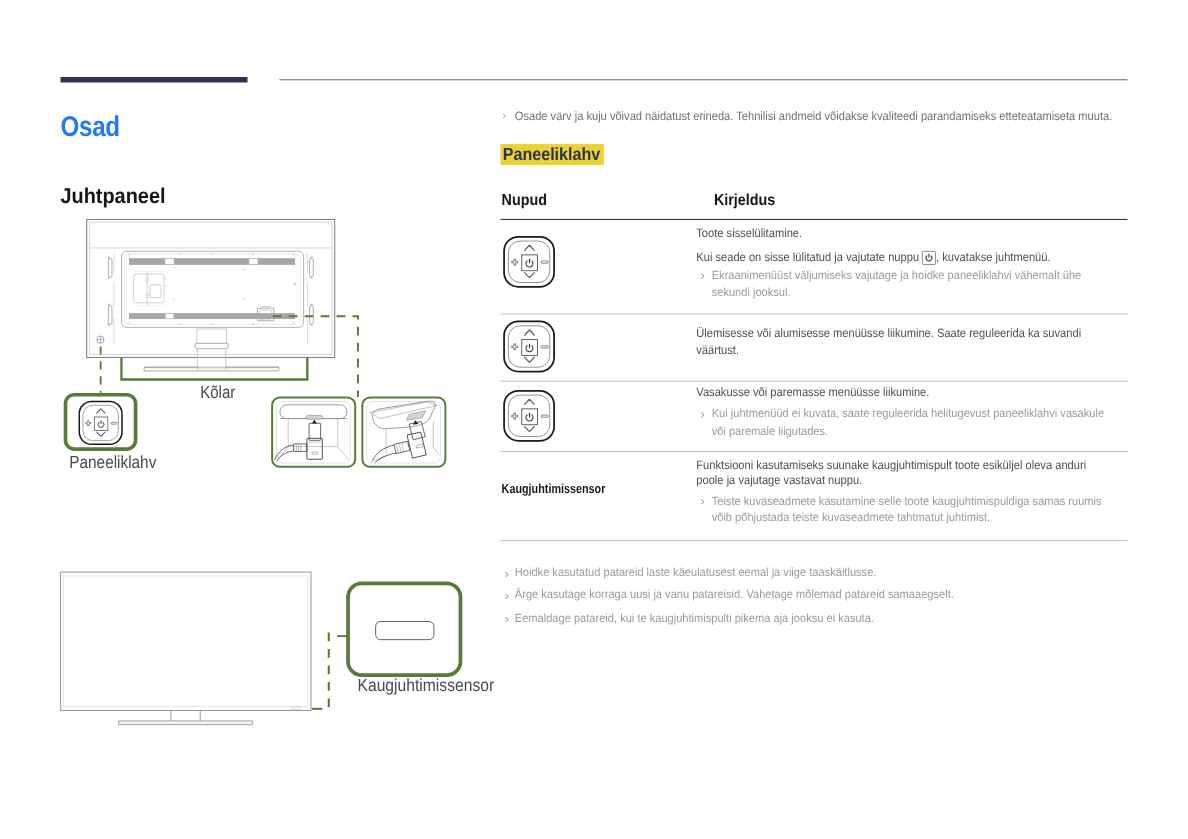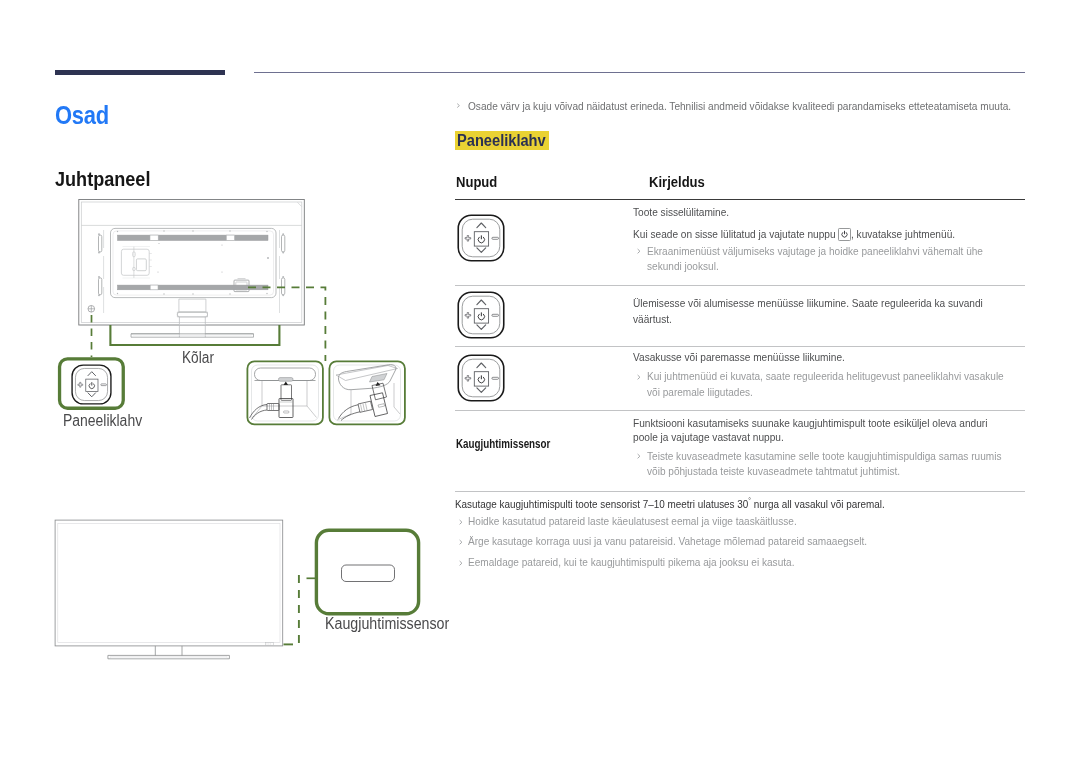--- a/index.html
+++ b/index.html
@@ -332,21 +332,20 @@
   </svg>
   <div class="ln gray" style="left:647px;top:450.8px">Teiste kuvaseadmete kasutamine selle toote kaugjuhtimispuldiga samas ruumis</div>
   <div class="ln gray" style="left:647px;top:465.5px">võib põhjustada teiste kuvaseadmete tahtmatut juhtimist.</div>
 
   <div class="hr dark" style="top:198.5px"></div>
   <div class="hr light" style="top:284.5px"></div>
   <div class="hr light" style="top:345.8px"></div>
   <div class="hr light" style="top:410.4px"></div>
   <div class="hr light" style="top:490.5px"></div>
 
-  <div class="foot-lead"><span class="inner"><span>Kasutage kaugjuhtimispulti toote sensorist 7–10 meetri ulatuses 30</span><span class="sup">°</span><span> nurga all vasakul või paremal.</span></span></div>
 
   <svg class="bulmark" style="left:457.6px;top:518.5px" viewBox="0 0 6 6">
     <path d="M1.9 1.3 L3.9 3.2 L1.9 5.1" fill="none" stroke="#a2a4a6" stroke-width="0.95" stroke-linecap="round" stroke-linejoin="round"></path>
   </svg>
   <div class="ln gray" style="left:468px;top:515.5px">Hoidke kasutatud patareid laste käeulatusest eemal ja viige taaskäitlusse.</div>
 
   <svg class="bulmark" style="left:457.6px;top:539px" viewBox="0 0 6 6">
     <path d="M1.9 1.3 L3.9 3.2 L1.9 5.1" fill="none" stroke="#a2a4a6" stroke-width="0.95" stroke-linecap="round" stroke-linejoin="round"></path>
   </svg>
   <div class="ln gray" style="left:468px;top:536px">Ärge kasutage korraga uusi ja vanu patareisid. Vahetage mõlemad patareid samaaegselt.</div>

